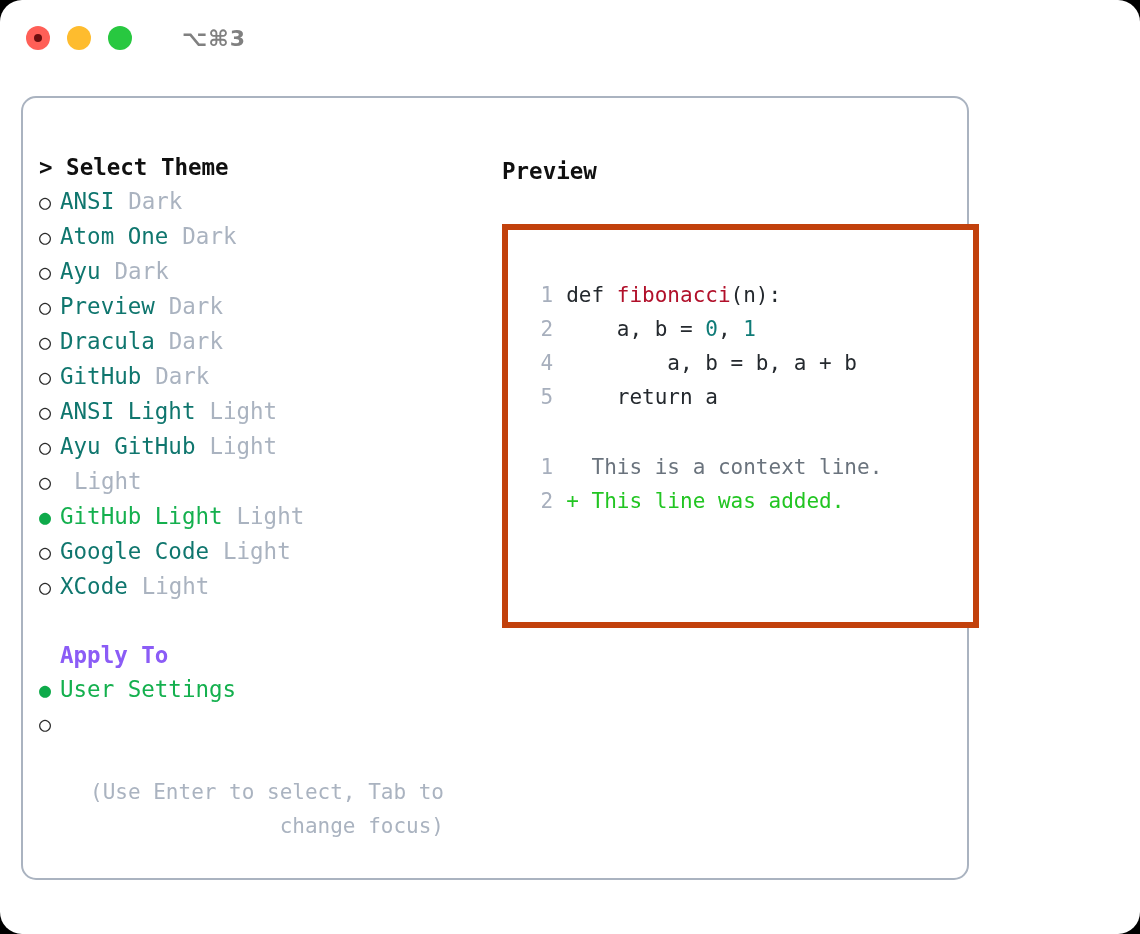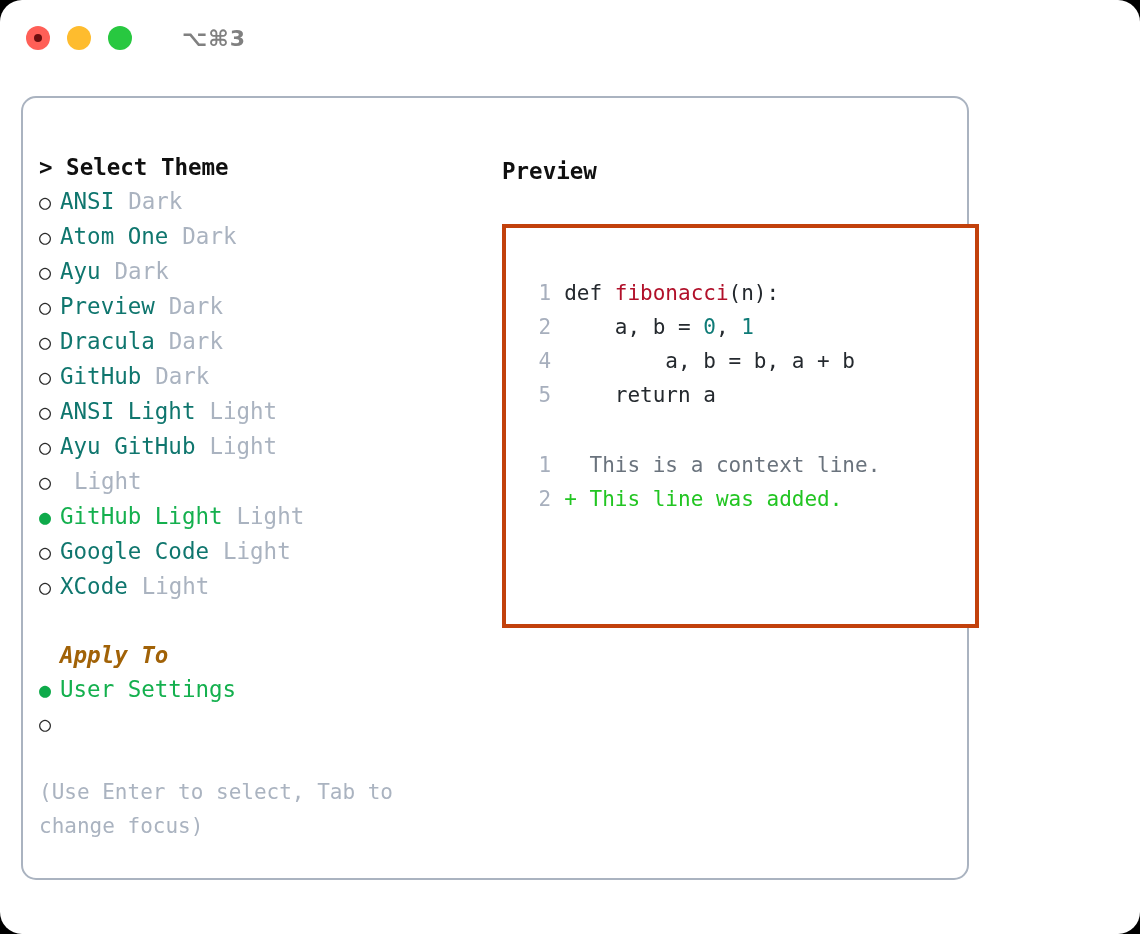--- a/index.html
+++ b/index.html
@@ -116,54 +116,54 @@
   .opt-name { color: #0f766e; }
   .opt-row.selected .opt-name { color: #14b04e; }
   .opt-tag {
     color: #aab3c0;
     margin-left: 0.62em;
   }
 
   .apply-head {
     font-size: 22.5px;
     font-weight: 700;
-    color: #a16207;
+    color: #8b5cf6;
     line-height: 34px;
     padding-left: 21px;
     white-space: pre;
-    font-style: italic;
   }
   .spacer-line { height: 34px; }
 
   .hint {
     margin-top: 34px;
     font-size: 21px;
     line-height: 34px;
     color: #aab3c0;
     width: 405px;
+    text-align: right;
   }
 
   
   .right-col {
     position: absolute;
     left: 479px;
     top: 56px;
     width: 490px;
   }
   .preview-head {
     font-size: 22.5px;
     font-weight: 700;
     color: #101010;
     line-height: 34px;
   }
   .preview-box {
     margin-top: 36px;
     width: 477px;
     height: 404px;
-    border: 4px solid #c2410c;
+    border: 6px solid #c2410c;
     box-sizing: border-box;
     background: #ffffff;
     padding: 48px 0 0 20px;
   }
   .code-line {
     font-size: 21px;
     line-height: 34px;
     white-space: pre;
     color: #24292e;
   }

